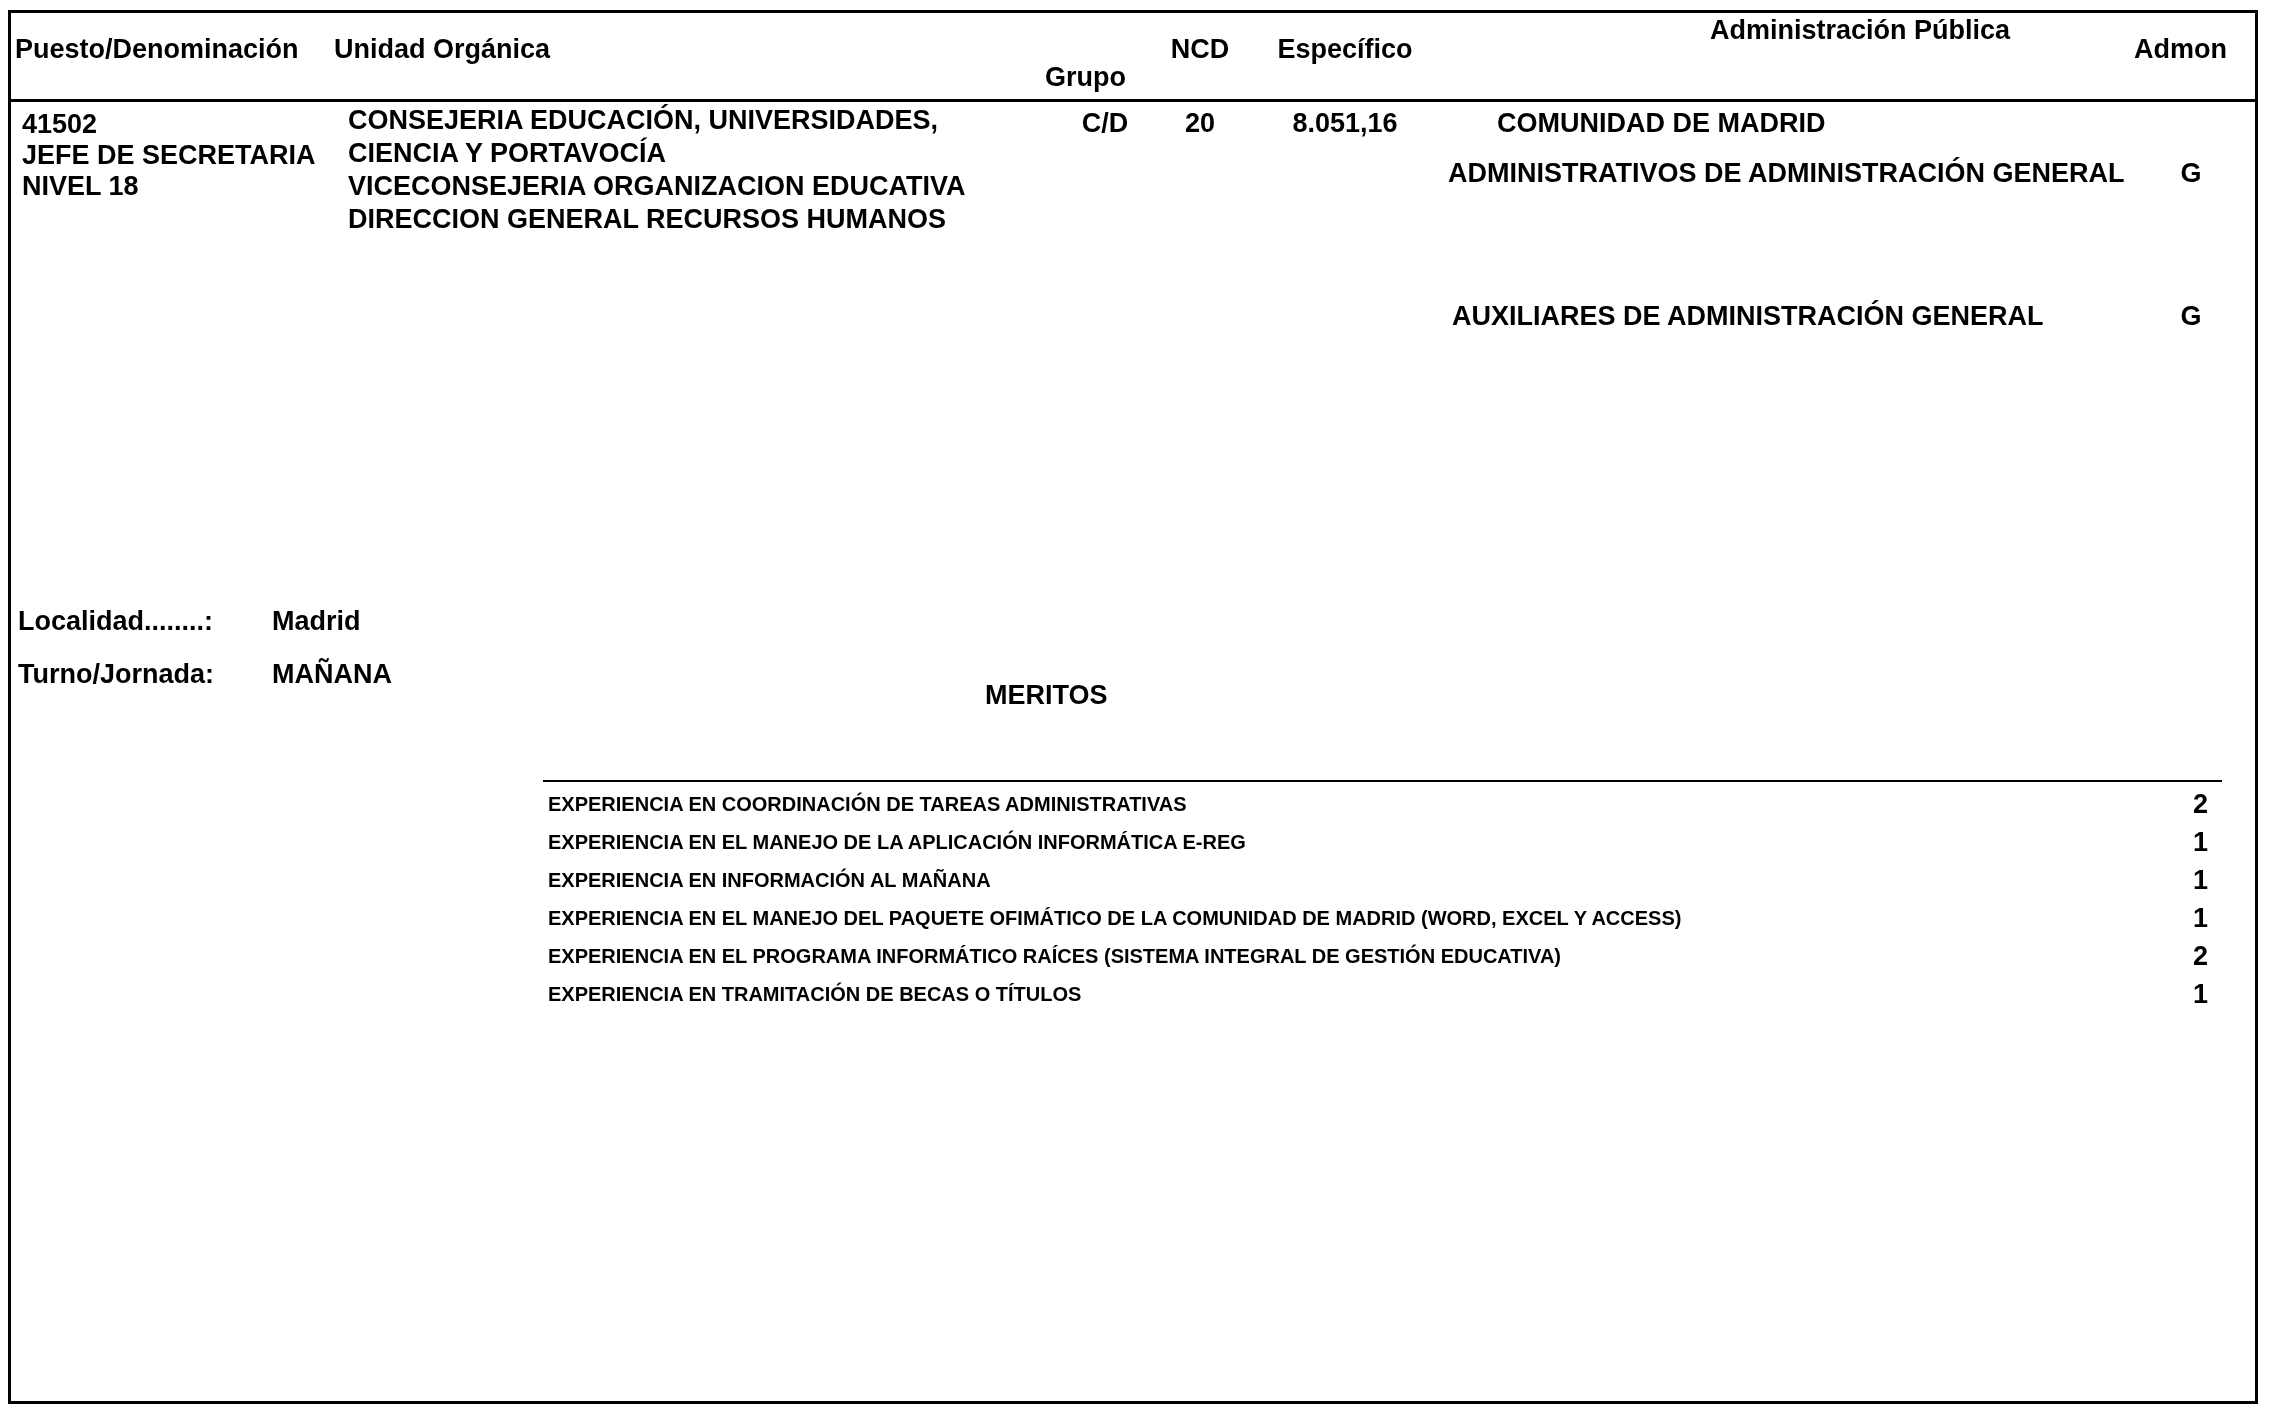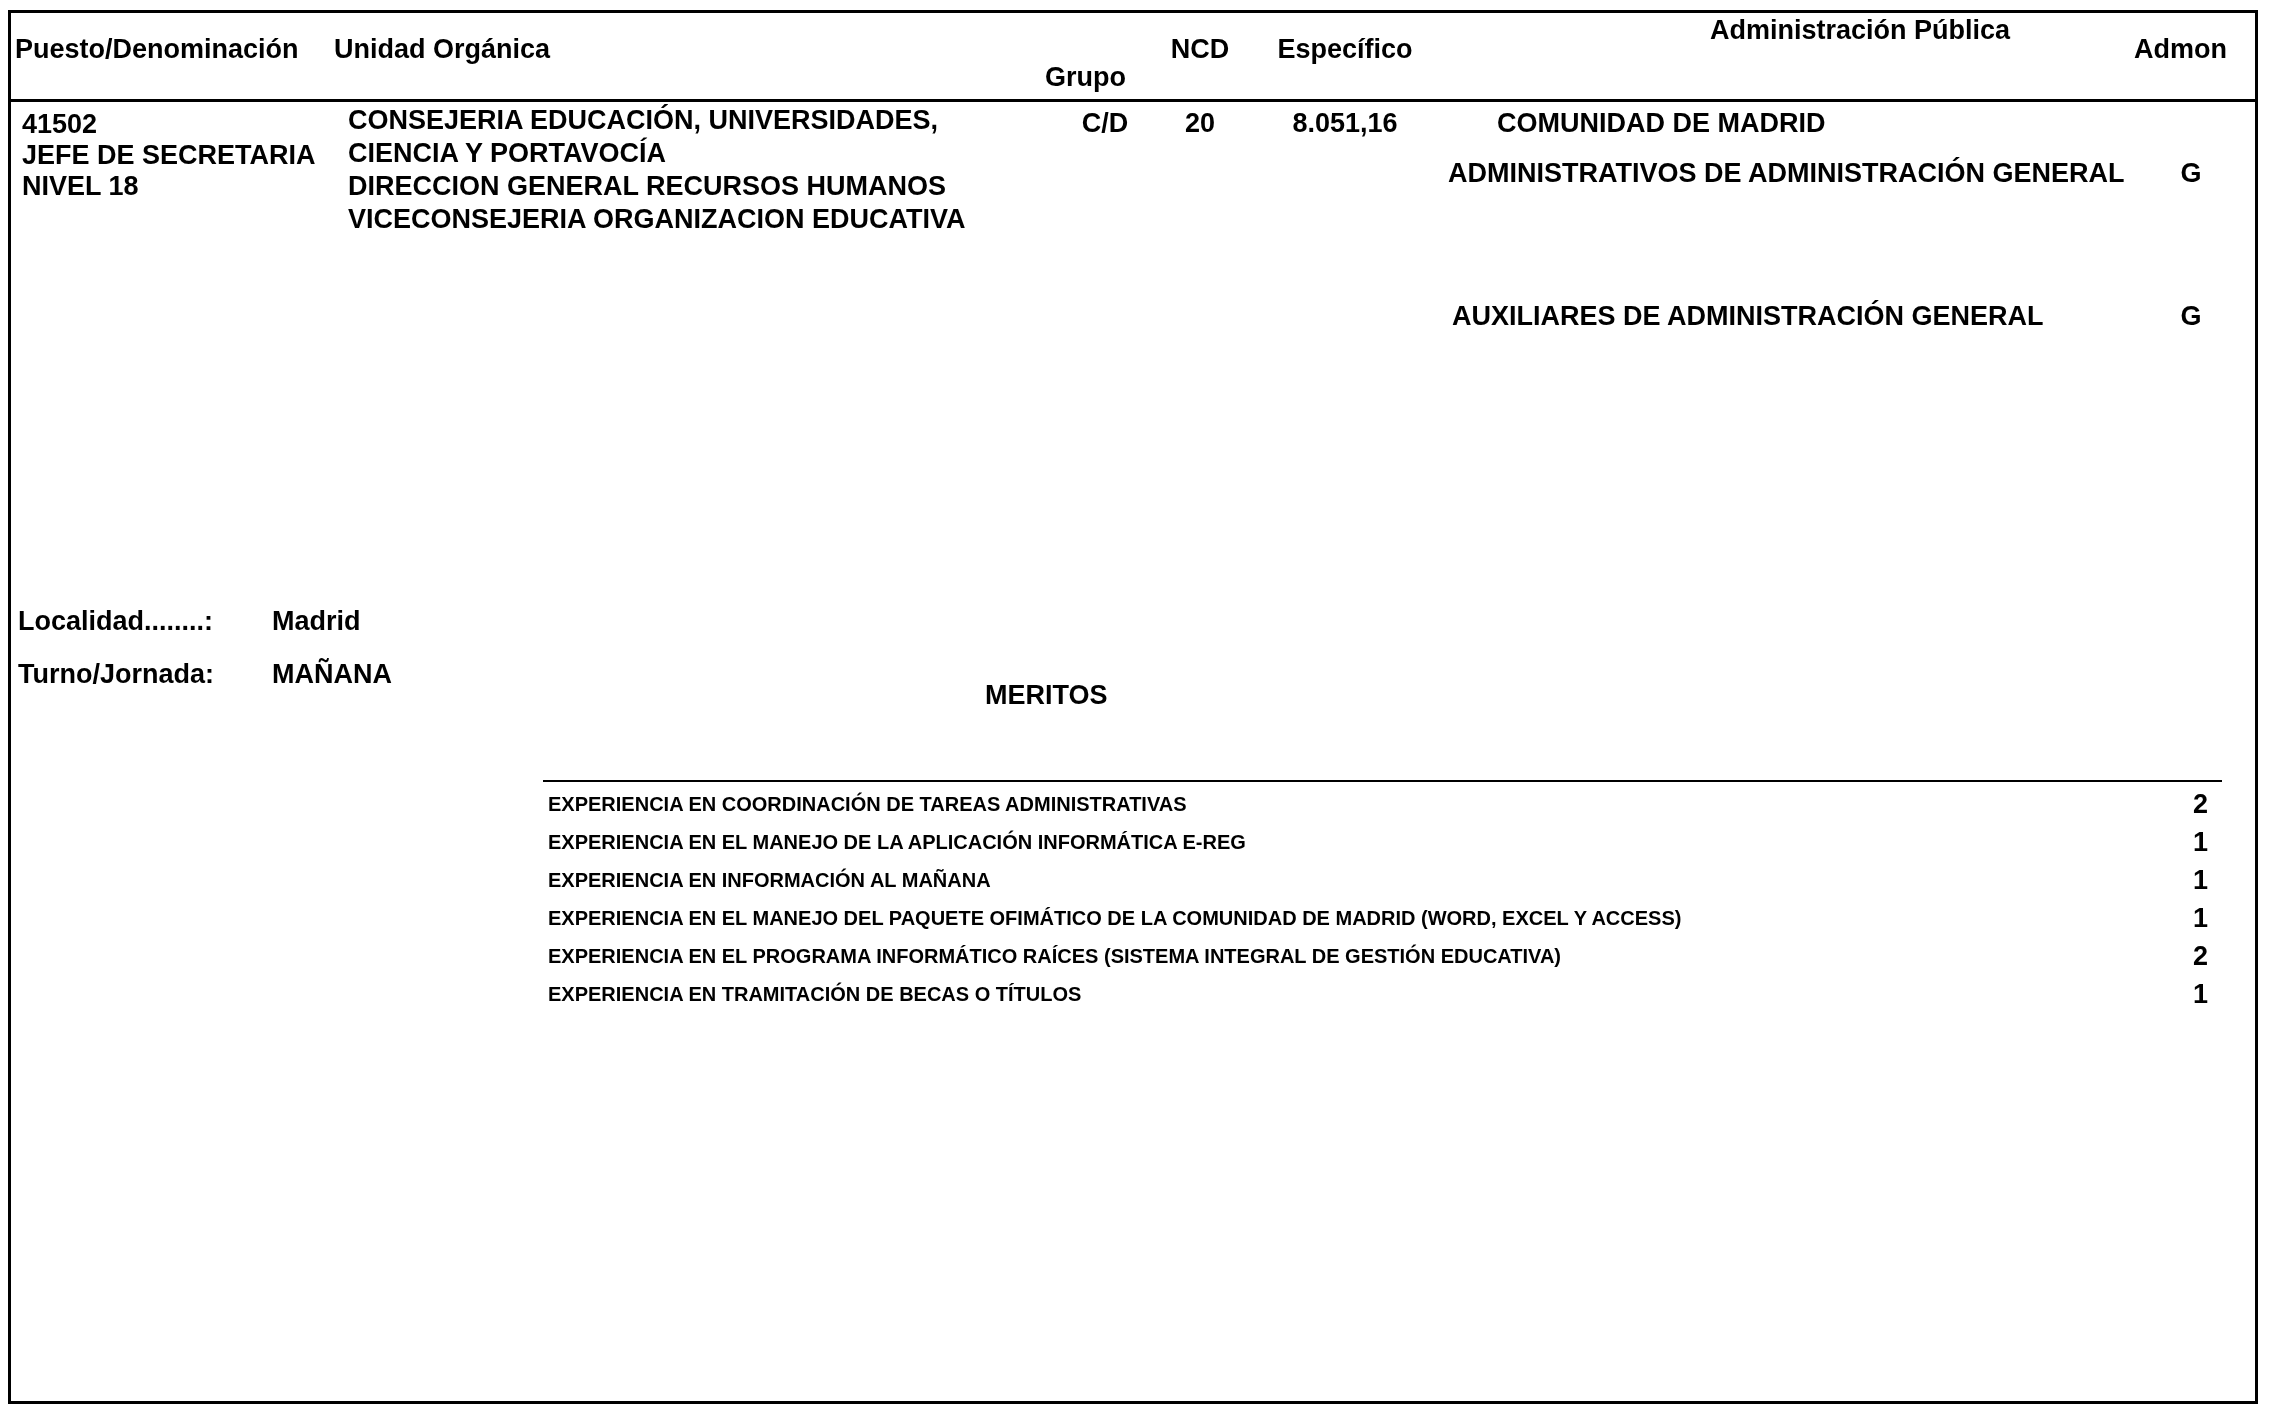--- a/index.html
+++ b/index.html
@@ -101,22 +101,22 @@
 <div class="abs txt hdr-admon">Admon</div>
 
 <div class="abs txt cell-puesto">
   <div>41502</div>
   <div>JEFE DE SECRETARIA</div>
   <div>NIVEL 18</div>
 </div>
 
 <div class="abs txt cell-unidad">
   <div class="wrap">CONSEJERIA EDUCACIÓN, UNIVERSIDADES, CIENCIA Y PORTAVOCÍA</div>
+  <div class="wrap">VICECONSEJERIA ORGANIZACION EDUCATIVA</div>
   <div class="wrap">DIRECCION GENERAL RECURSOS HUMANOS</div>
-  <div class="wrap">VICECONSEJERIA ORGANIZACION EDUCATIVA</div>
 </div>
 
 <div class="abs txt cell-grupo">C/D</div>
 <div class="abs txt cell-ncd">20</div>
 <div class="abs txt cell-esp">8.051,16</div>
 
 <div class="abs txt cell-admpub">COMUNIDAD DE MADRID</div>
 <div class="abs txt cuerpo-1">ADMINISTRATIVOS DE ADMINISTRACIÓN GENERAL</div>
 <div class="abs txt admon-1">G</div>
 <div class="abs txt cuerpo-2">AUXILIARES DE ADMINISTRACIÓN GENERAL</div>

